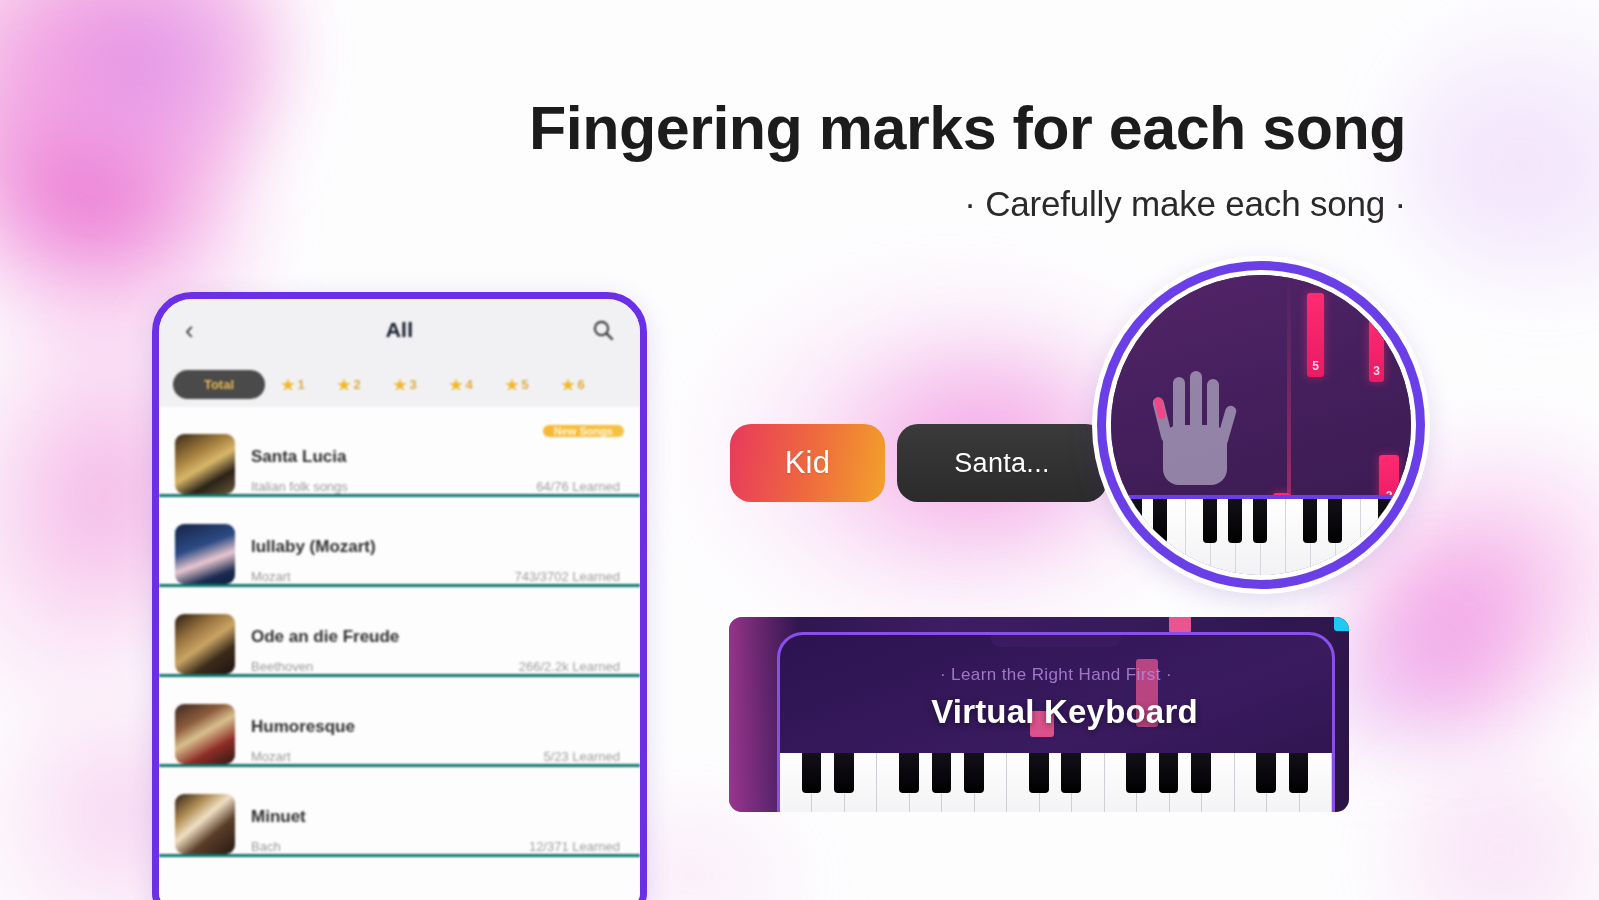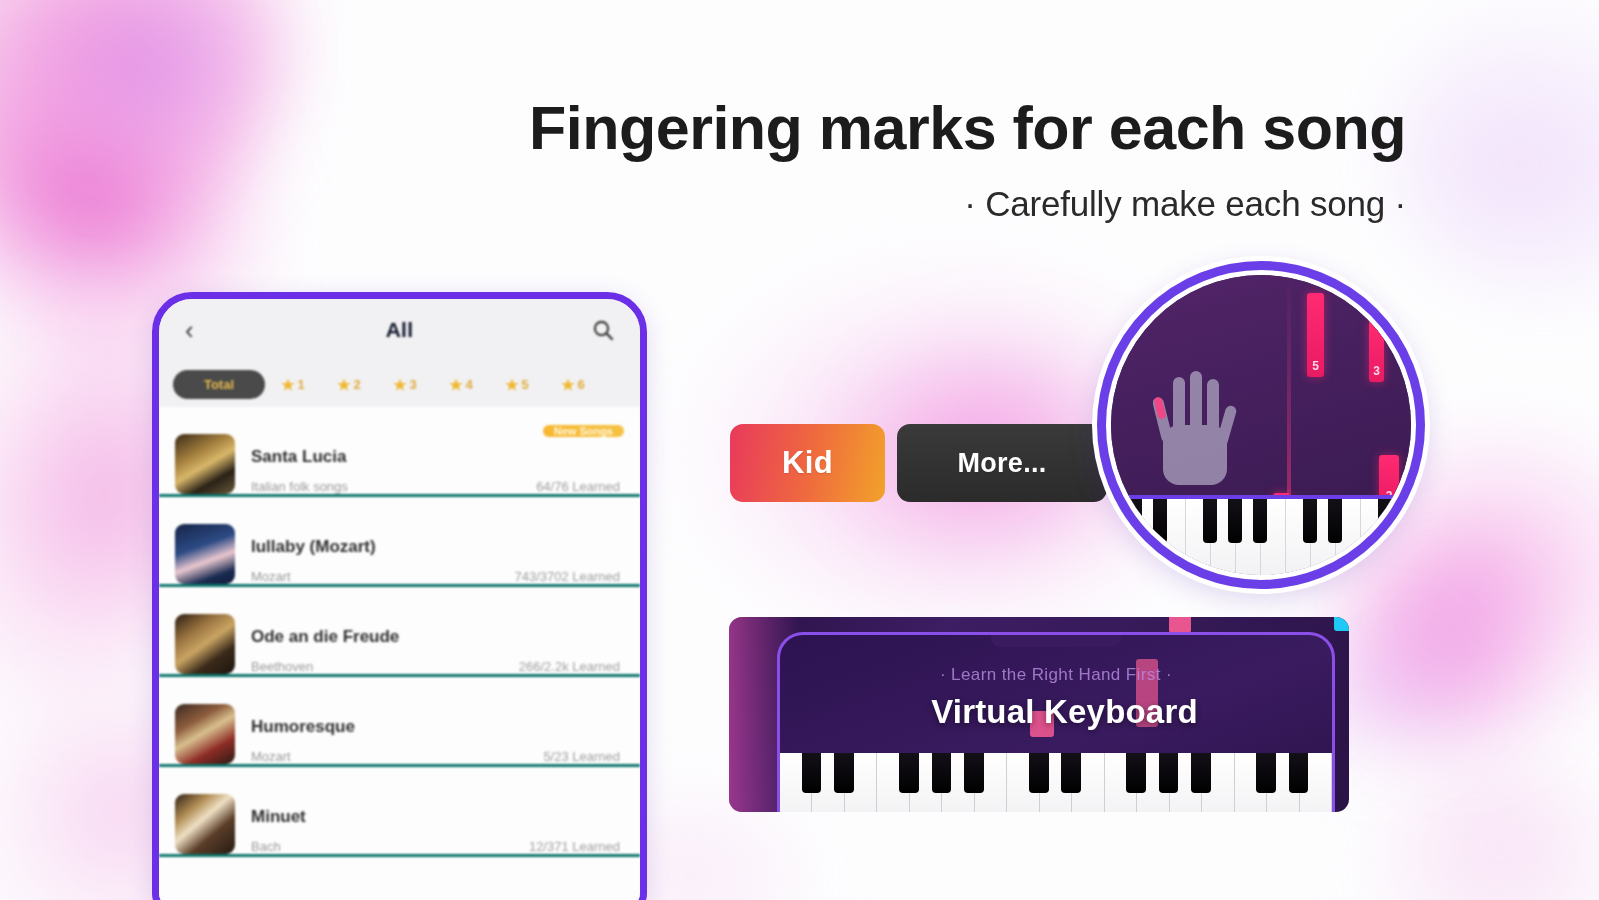--- a/index.html
+++ b/index.html
@@ -217,23 +217,23 @@
     position: absolute;
     left: 730px; top: 424px;
     width: 380px;
     display: grid;
     grid-template-columns: 155px 210px;
     grid-template-rows: 78px 78px;
     gap: 12px 12px;
     z-index: 7;
   }
   .cat-btn {
-    border-radius: 13px;
+    border-radius: 21px;
     display: flex; align-items: center; justify-content: center;
-    font-size: 31px; font-weight: 700;
+    font-size: 31px; font-weight: 400;
     color: #ffffff;
     letter-spacing: .3px;
     text-shadow: 0 1px 2px rgba(0,0,0,.12);
     filter: blur(.45px);
   }
   .cat-kid     { background: linear-gradient(100deg,#e8395c 0%,#ef6a3e 52%,#f2a22a 100%); }
   .cat-classic { background: linear-gradient(105deg,#2f9bf0 0%,#2a83ea 55%,#2f6fe4 100%); }
   .cat-novice  { background: linear-gradient(100deg,#79d62a 0%,#46c95f 52%,#23c38f 100%); }
   .cat-more    { background: linear-gradient(180deg,#3a3a3a 0%,#2b2b2b 100%); font-size: 27px; }
 
@@ -489,21 +489,21 @@
             </div>
           </div>
         </div>
 
       </div>
     </div>
   </div>
 
   <div class="cat-grid">
     <div class="cat-btn cat-kid">Kid</div>
-    <div class="cat-btn cat-more">More...</div>
+    <div class="cat-btn cat-more">Santa...</div>
   </div>
 
   <div class="kb-banner">
     <div class="kb-glow-l"></div>
     <div class="note-tile nt-pink-top"></div>
     <div class="note-tile nt-cyan-top"></div>
     <div class="kb-inner-frame">
       <div class="kb-notch"></div>
       <div class="note-tile nt-pink-a"></div>
       <div class="note-tile nt-pink-b"></div>

